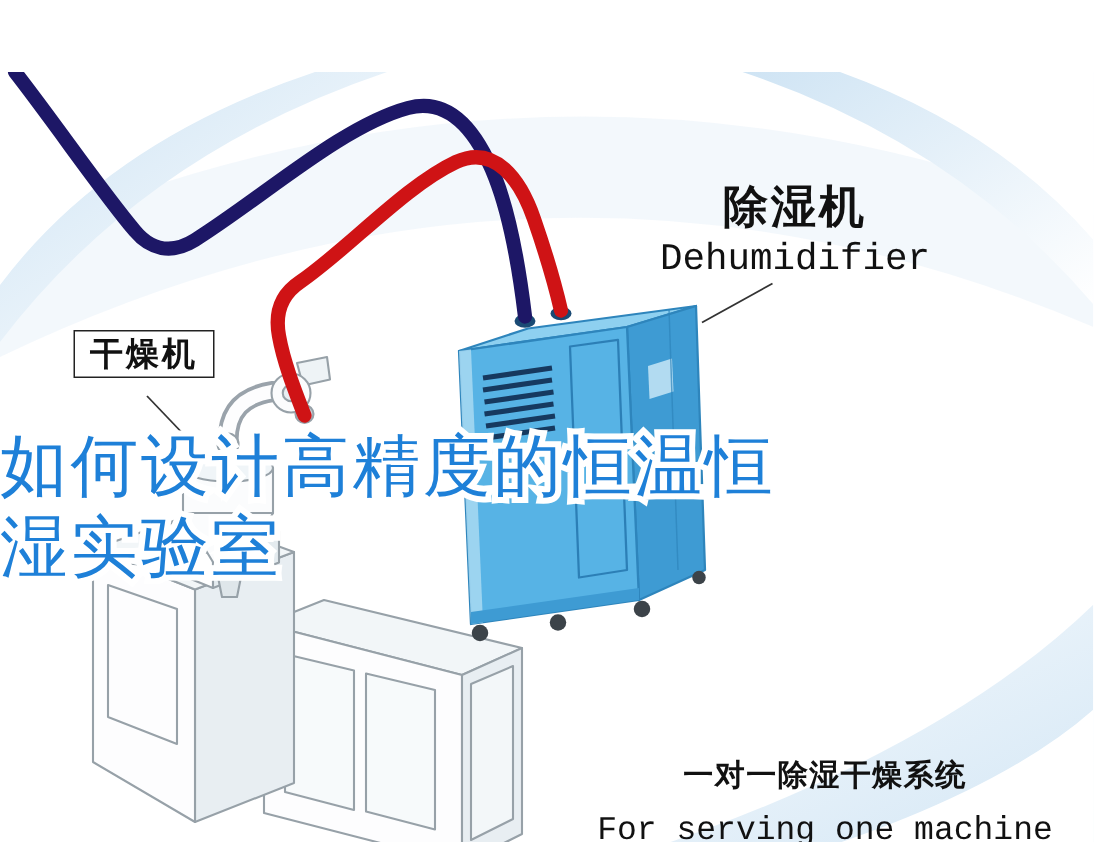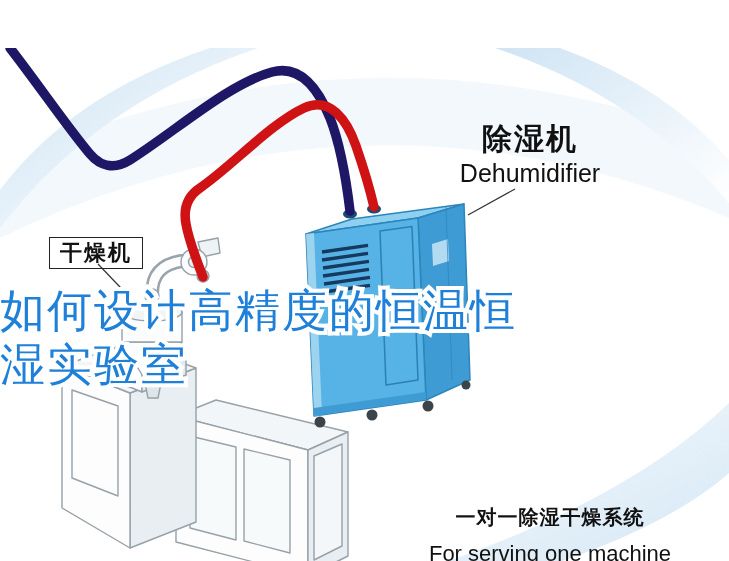--- a/index.html
+++ b/index.html
@@ -3,27 +3,27 @@
 <meta charset="utf-8">
 <style>
   html,body{margin:0;padding:0;background:#fff;}
   .stage{
     position:relative;width:729px;height:552px;background:#ffffff;
     overflow:hidden;font-family:"Liberation Sans",sans-serif;margin-top:48px;
   }
   .stage svg{position:absolute;left:0;top:0;}
   .label{position:absolute;color:#111;text-align:center;}
   .label .cn{display:block;font-weight:700;letter-spacing:2px;}
-  .label .en{display:block;font-family:Liberation Sans, sans-serif;font-weight:400;}
+  .label .en{display:block;font-family:Liberation Mono, monospace;font-weight:400;}
   
   .dehum-label{left:430px;top:74px;width:200px;}
   .dehum-label .cn{font-size:30px;line-height:34px;}
   .dehum-label .en{font-size:25px;line-height:30px;margin-top:2px;}
   
-  .hopper-label{left:36px;top:189px;width:120px;}
+  .hopper-label{left:36px;top:172px;width:120px;}
   .hopper-label .boxed{display:inline-block;border:1.5px solid #222;padding:2px 10px;font-size:22px;line-height:26px;}
   .hopper-label .en{font-size:21px;line-height:26px;margin-top:3px;}
   
   .system-label{left:398px;top:450px;width:304px;}
   .system-label .cn{font-size:20px;line-height:38px;letter-spacing:1px;}
   .system-label .en{font-size:22px;line-height:28px;margin-top:4px;}
   
   .title{
     position:absolute;left:0;right:0;top:233px;text-align:left;
     font-weight:400;font-size:45px;letter-spacing:2px;

